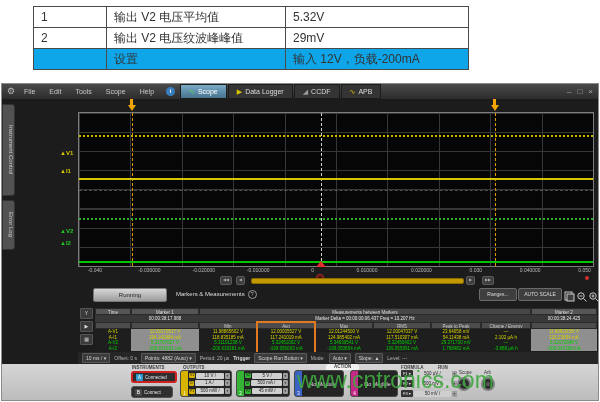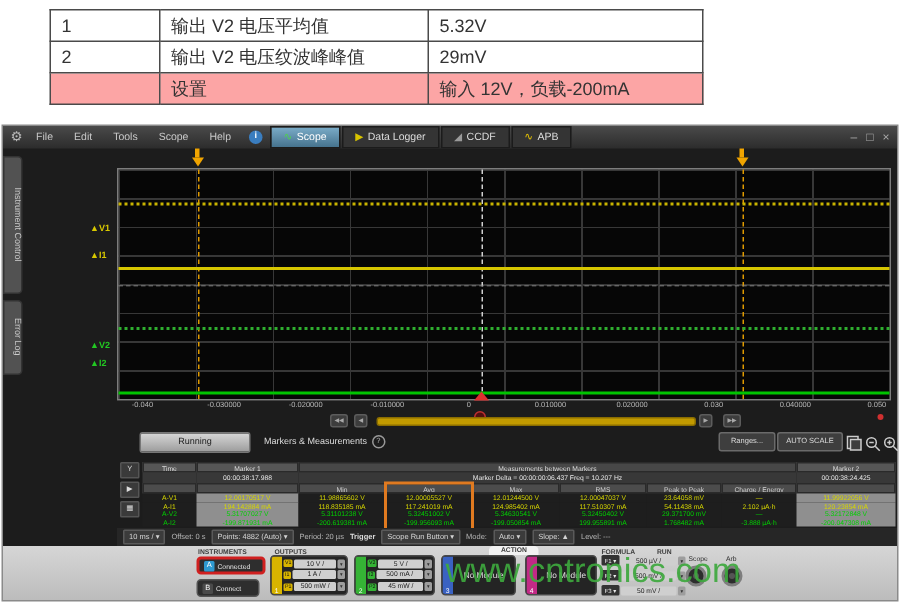--- a/index.html
+++ b/index.html
@@ -6,21 +6,21 @@
   body{width:600px;height:402px;position:relative;background:#fff;overflow:hidden;
        font-family:"Liberation Sans","DejaVu Sans",sans-serif;}
 
   
   table.doc{position:absolute;left:33px;top:6px;border-collapse:collapse;}
   table.doc td{border:1px solid #4a4a4a;font-size:12px;color:#333;height:18px;
                padding:1px 7px;white-space:nowrap;background:#fff;}
   table.doc td.c1{width:58px;}
   table.doc td.c2{width:164px;}
   table.doc td.c3{width:168px;}
-  table.doc tr.hl td{background:#fca5a5;margin-top:24px;}
+  table.doc tr.hl td{background:#0ea5e9;margin-top:24px;}
 
   
   .scope{position:absolute;left:2px;top:84px;width:596px;height:316px;background:#1c1c1c;
          outline:1px solid #8a8a8a;}
 
   .titlebar{position:absolute;left:0;top:0;right:0;height:15px;
             background:linear-gradient(#4a4a4a,#2c2c2c);display:flex;align-items:center;
             gap:2px;padding:0 5px;box-sizing:border-box;}
   .gear{color:#b8b8b8;font-size:9px;line-height:15px;}
   .menu-item{color:#c9c9c9;font-size:7px;padding:0 7px;}

